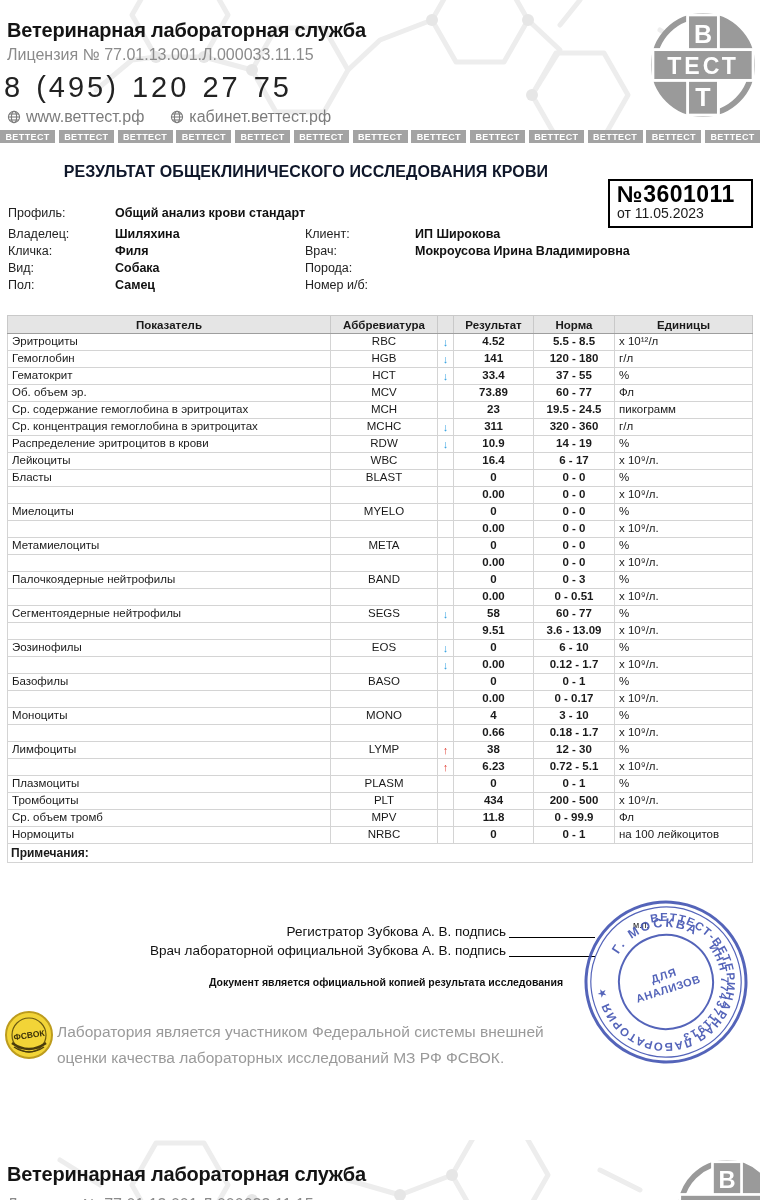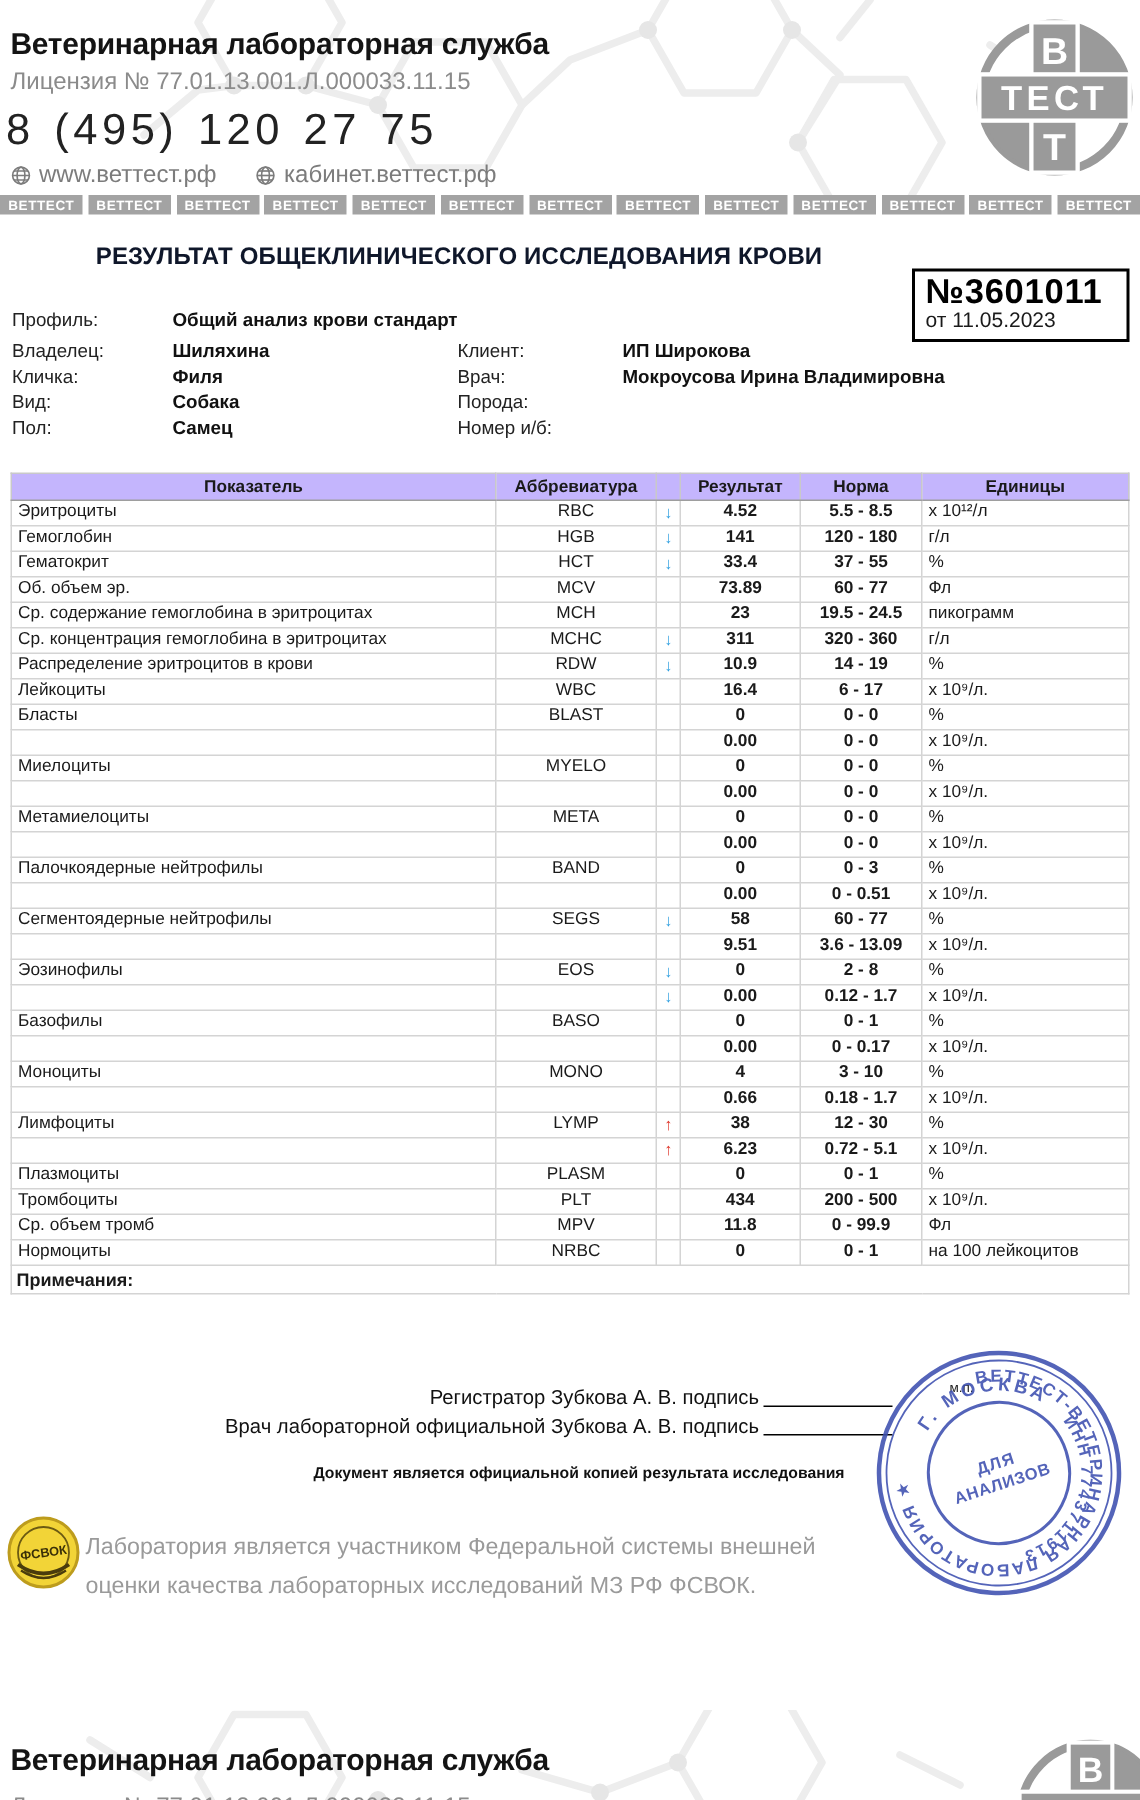--- a/index.html
+++ b/index.html
@@ -35,21 +35,21 @@
 
   
   .info-row { position:absolute; left:0; width:760px; height:16px; font-size:12.5px;text-align:right; }
   .info-label { position:absolute; color:#222; }
   .info-value { position:absolute; font-weight:bold; color:#111; }
   .lx { left:8px; } .vx { left:115px; } .lx2 { left:305px; } .vx2 { left:415px; }
 
   
   .table-wrap { top:315px; left:7px; width:746px; }
   table.results { border-collapse:collapse; table-layout:fixed; width:745px; font-size:11.5px; border:1px solid #bdbdbd; }
-  table.results th { height:18px; font-weight:bold; text-align:center; border:1px solid #c9c9c9; border-bottom:1px solid #9e9e9e; background:#c4b5fd;margin-top:41px; }
+  table.results th { height:18px; font-weight:bold; text-align:center; border:1px solid #c9c9c9; border-bottom:1px solid #9e9e9e; background:#e5e5e5;margin-top:41px; }
   table.results td { height:17px; border:1px solid #d4d4d4; vertical-align:middle; padding:0 4px; line-height:1; }
   td.c-name  { text-align:left; padding-left:6px;margin-left:14px; }
   td.c-abbr  { text-align:center; }
   td.c-flag  { text-align:center; font-weight:bold; padding:0; font-size:11px; }
   .flag-low  { color:#2e9fe0; }
   .flag-high { color:#e0392e; }
   td.c-res   { text-align:center; font-weight:bold; }
   td.c-norm  { text-align:center; font-weight:bold; }
   td.c-units { text-align:left; padding-left:6px; }
   tr.notes-row td { font-weight:bold; font-size:12px; height:19px; padding-left:3px; }
@@ -353,21 +353,21 @@
             <td class="c-flag"></td>
             <td class="c-res">9.51</td>
             <td class="c-norm">3.6 - 13.09</td>
             <td class="c-units">х 10⁹/л.</td>
           </tr>
           <tr>
             <td class="c-name">Эозинофилы</td>
             <td class="c-abbr">EOS</td>
             <td class="c-flag flag-low">↓</td>
             <td class="c-res">0</td>
-            <td class="c-norm">2 - 8</td>
+            <td class="c-norm">6 - 10</td>
             <td class="c-units">%</td>
           </tr>
           <tr>
             <td class="c-name"></td>
             <td class="c-abbr"></td>
             <td class="c-flag flag-low">↓</td>
             <td class="c-res">0.00</td>
             <td class="c-norm">0.12 - 1.7</td>
             <td class="c-units">х 10⁹/л.</td>
           </tr>

